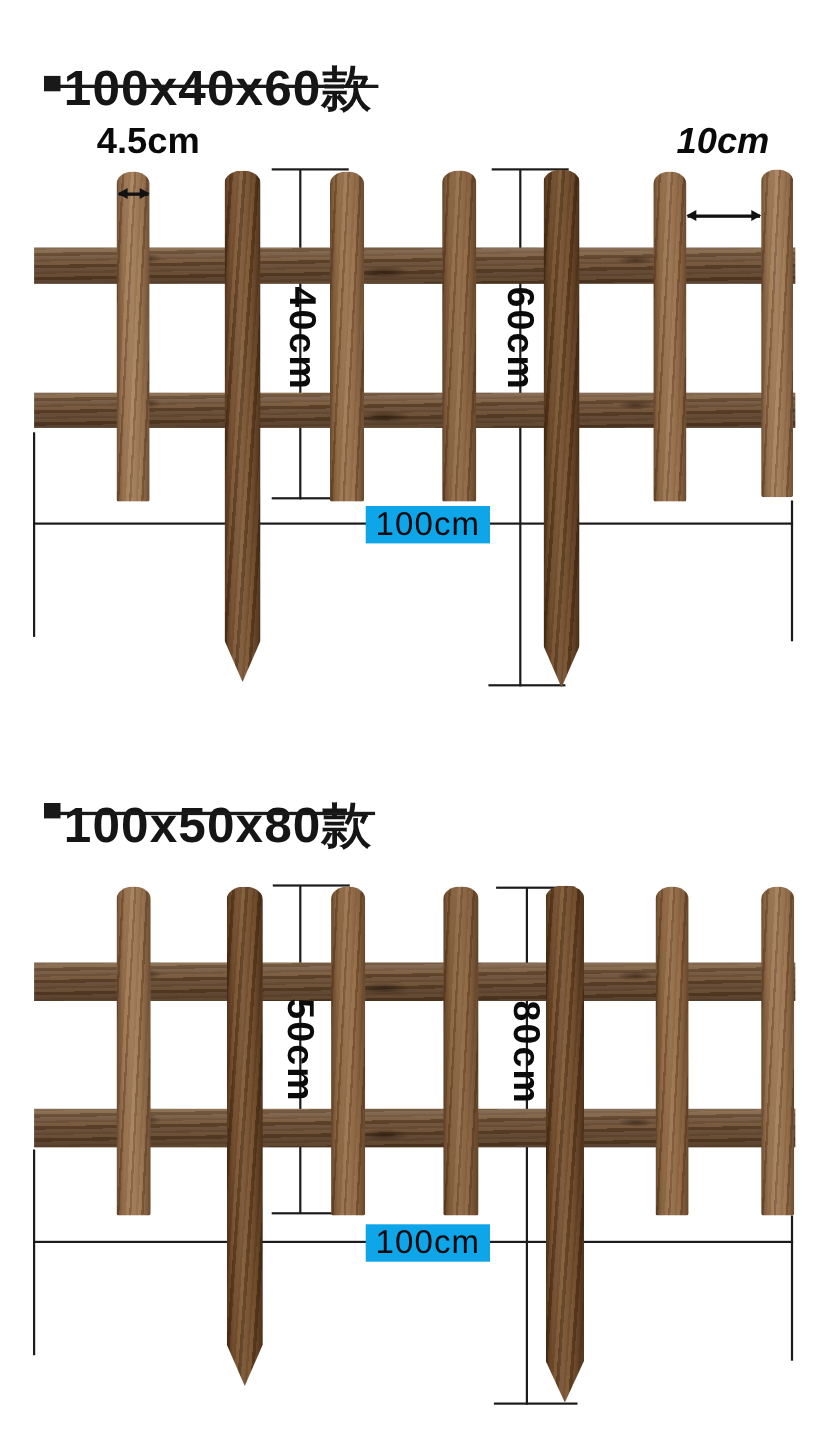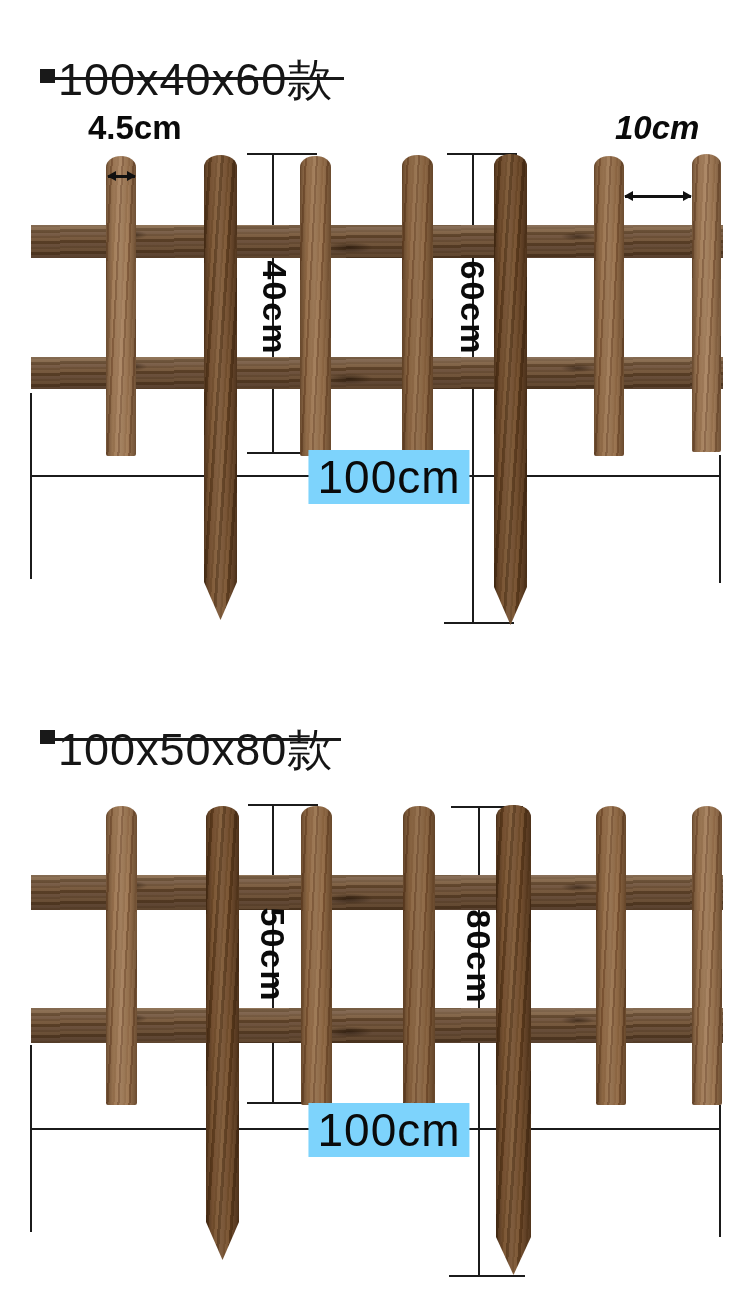--- a/index.html
+++ b/index.html
@@ -1,21 +1,21 @@
 <!DOCTYPE html>
 <html><head>
 <meta charset="utf-8">
 <style>
   html,body{margin:0;padding:0;background:#fff;}
   .page{position:relative;width:750px;height:1300px;background:#fff;overflow:hidden;
         font-family:"Liberation Sans","DejaVu Sans",sans-serif;}
   .layer{position:absolute;left:4px;top:0;width:750px;height:1096px;}
 
   
-  .fig-title{position:absolute;font-size:45px;font-weight:400;color:#151515;
+  .fig-title{position:absolute;font-size:45px;font-weight:700;color:#151515;
              letter-spacing:1px;z-index:6;white-space:nowrap;line-height:1.1;}
   .title-rule{position:absolute;height:3px;background:#191919;z-index:6;}
   .title-sq{position:absolute;width:15px;height:14px;background:#191919;z-index:7;}
 
   
   .dl{position:absolute;background:#1b1b1b;z-index:1;}
   .dl.v{width:2px;}
   .dl.h{height:2px;}
 
   
@@ -42,21 +42,21 @@
   .shade-a{filter:brightness(1.07) saturate(.92);}
   .shade-b{filter:brightness(.93) saturate(1.06);}
   .f2 .picket,.f2 .stake{filter:brightness(.96) saturate(1.05);}
   .f2 .picket.shade-a{filter:brightness(1.04) saturate(.95);}
   .f2 .picket.shade-b{filter:brightness(.90) saturate(1.08);}
 
   
   .lbl{position:absolute;font-weight:700;color:#0a0a0a;z-index:5;white-space:nowrap;}
   .lbl-sm{font-size:33px;}
   .lbl-rot{font-size:34px;letter-spacing:2px;transform:translate(-50%,-50%) rotate(90deg);}
-  .lbl-big{font-size:46px;font-weight:400;letter-spacing:1px;background:#7dd3fc;
+  .lbl-big{font-size:30px;font-weight:400;letter-spacing:1px;background:#0ea5e9;
            padding:0 9px;transform:translate(-50%,-50%);z-index:4;}
 
   
   .darrow{position:absolute;height:3px;background:#111;z-index:5;}
   .darrow::before,.darrow::after{content:"";position:absolute;top:-4px;width:0;height:0;
       border-top:5px solid transparent;border-bottom:5px solid transparent;}
   .darrow::before{left:-1px;border-right:9px solid #111;}
   .darrow::after{right:-1px;border-left:9px solid #111;}
 </style>
 </head>

